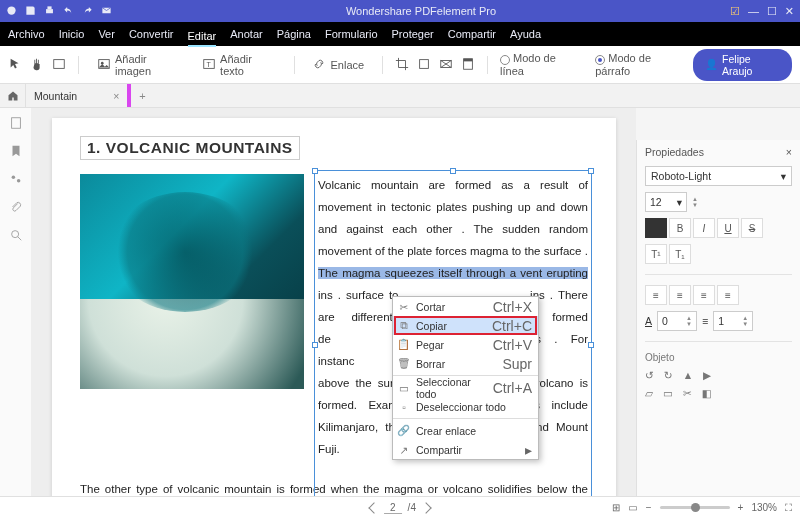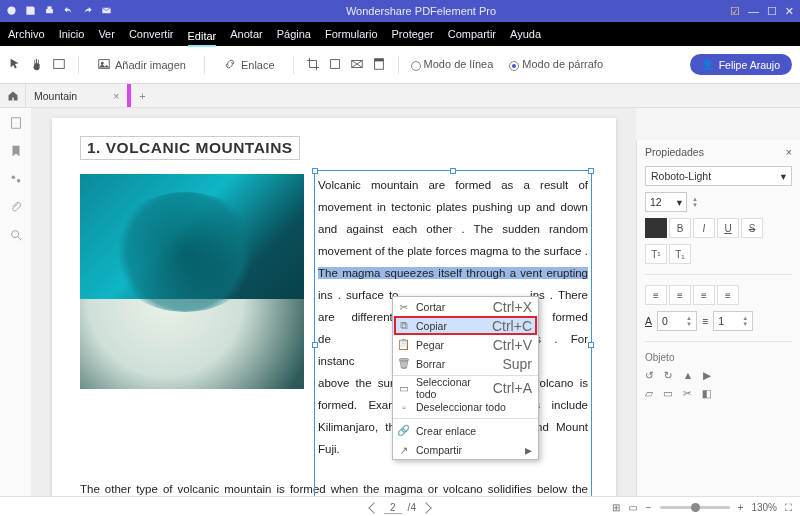--- a/index.html
+++ b/index.html
@@ -147,20 +147,27 @@
       </svg></span>
   <div class="sep"></div>
   <div class="tool-btn">
       <span class="icon-slot"><svg viewBox="0 0 16 16">
           <rect x="2" y="3" width="12" height="10" fill="none" stroke="#555"></rect>
           <circle cx="6" cy="7" r="1.5"></circle>
           <path d="M2 12l4-4 3 3 2-2 3 3"></path>
         </svg></span>
       <span>Añadir imagen</span>
     </div>
+  <div class="tool-btn">
+      <span class="icon-slot"><svg viewBox="0 0 16 16">
+          <rect x="2" y="3" width="12" height="10" fill="none" stroke="#555"></rect>
+          <text x="5" y="11" font-size="8">T</text>
+        </svg></span>
+      <span>Añadir texto</span>
+    </div>
   <div class="sep"></div>
   <div class="tool-btn">
       <span class="icon-slot"><svg viewBox="0 0 16 16">
           <path d="M6 10a3 3 0 010-4l2-2a3 3 0 014 4M10 6a3 3 0 010 4l-2 2a3 3 0 01-4-4" fill="none" stroke="#555"></path>
         </svg></span>
       <span>Enlace</span>
     </div>
   <div class="sep"></div>
   <span class="icon-slot"><svg viewBox="0 0 16 16">
         <path d="M4 1v11h11M1 4h11v11" fill="none" stroke="#555"></path>

